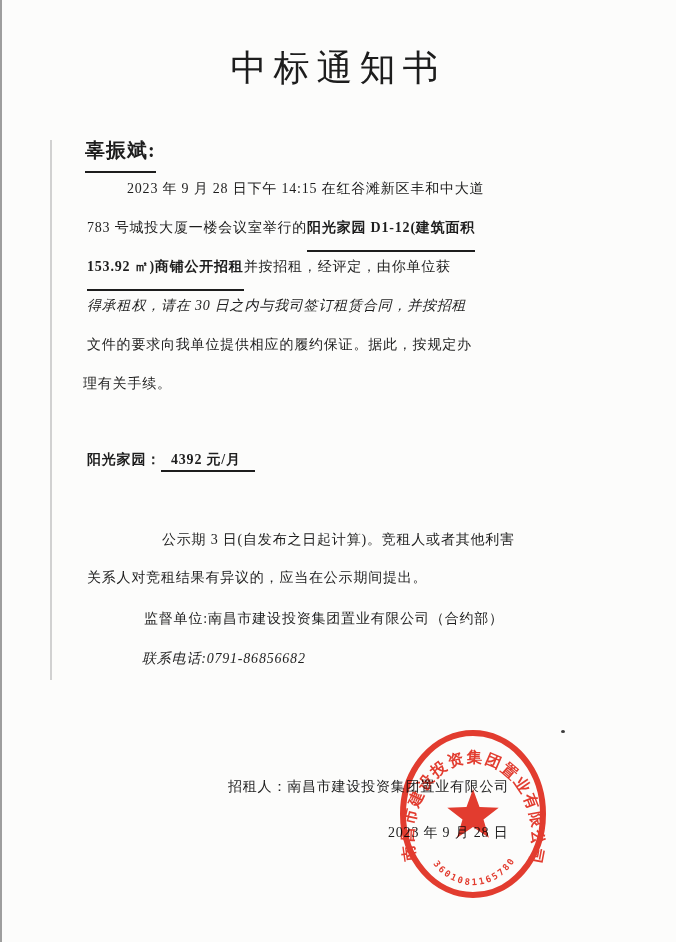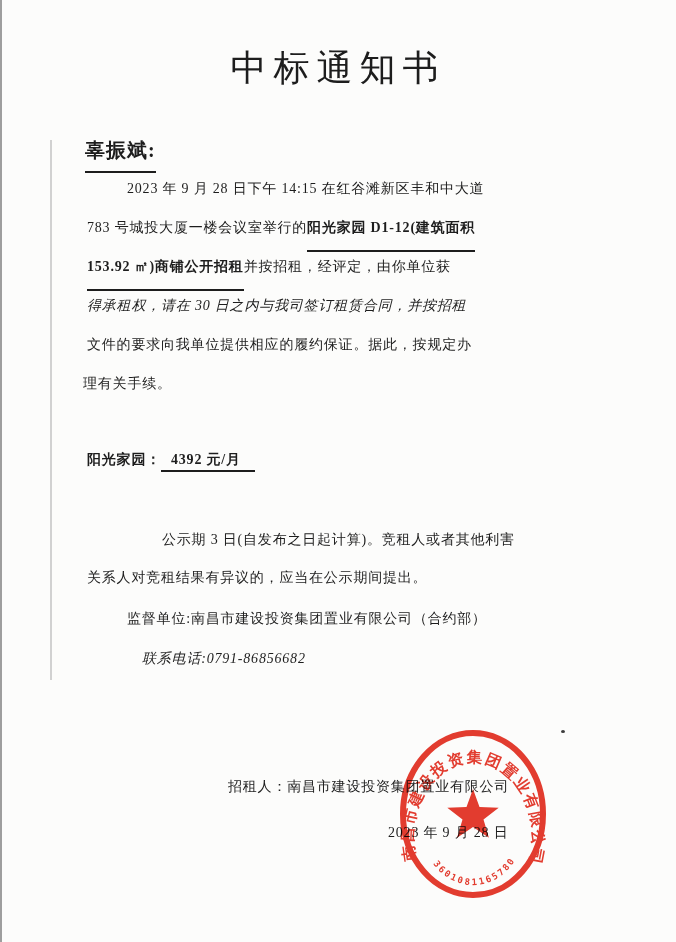--- a/index.html
+++ b/index.html
@@ -65,21 +65,21 @@
 <div class="line" style="top:220px;left:87px;"><span>783 号城投大厦一楼会议室举行的</span><span class="b u">阳光家园 D1-12(建筑面积</span></div>
 <div class="line" style="top:259px;left:87px;"><span class="b u">153.92 ㎡)商铺公开招租</span><span>并按招租，经评定，由你单位获</span></div>
 <div class="line" style="top:298px;left:87px;font-style:italic;">得承租权，请在 30 日之内与我司签订租赁合同，并按招租</div>
 <div class="line" style="top:337px;left:87px;text-align:right;">文件的要求向我单位提供相应的履约保证。据此，按规定办</div>
 <div class="line" style="top:376px;left:83px;">理有关手续。</div>
 
 <div class="line" style="top:452px;left:87px;"><span class="b">阳光家园：</span><span class="result-value">4392 元/月</span></div>
 
 <div class="line" style="top:532px;left:127px;margin-left:35px;">公示期 3 日(自发布之日起计算)。竞租人或者其他利害</div>
 <div class="line" style="top:570px;left:87px;">关系人对竞租结果有异议的，应当在公示期间提出。</div>
-<div class="line" style="top:611px;left:127px;">监督单位:南昌市建设投资集团置业有限公司（合约部）</div>
+<div class="line" style="top:611px;left:144px;">监督单位:南昌市建设投资集团置业有限公司（合约部）</div>
 <div class="line" style="top:651px;left:142px;font-style:italic;">联系电话:0791-86856682</div>
 
 <div class="line" style="top:779px;left:228px;">招租人：南昌市建设投资集团置业有限公司</div>
 <div class="line" style="top:825px;left:388px;">2023 年 9 月 28 日</div>
 
 <svg class="seal" viewBox="0 0 154 176" aria-hidden="true">
   <defs>
     <path id="sealTopArc" d="M 20 136 A 60 76 0 1 1 134 136" fill="none"></path>
     <path id="sealBottomArc" d="M 36 136 A 50 54 0 0 0 118 136" fill="none"></path>
   </defs>

